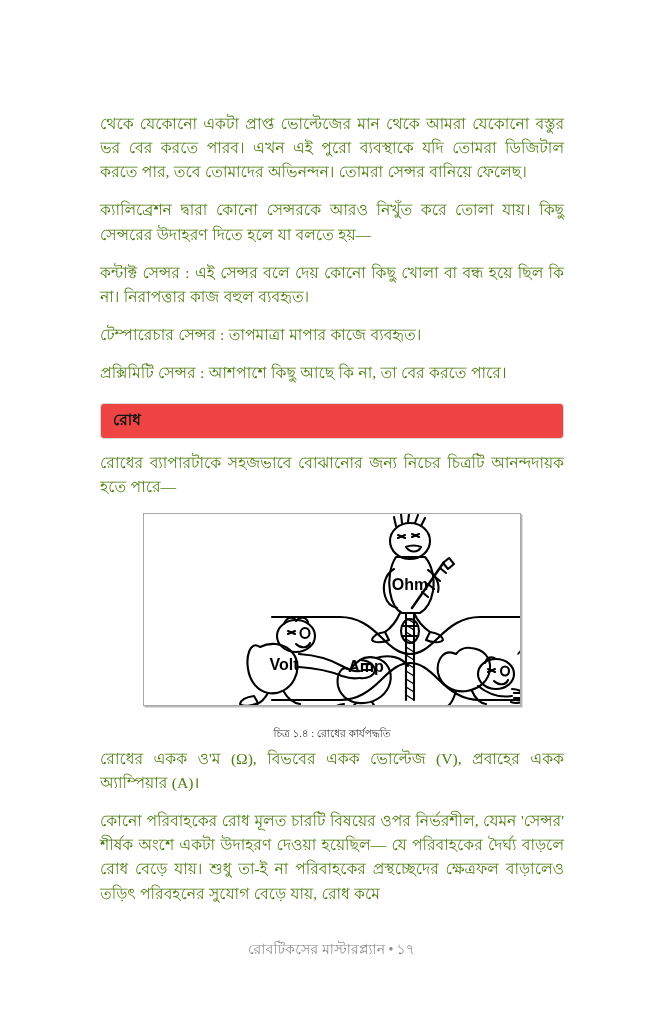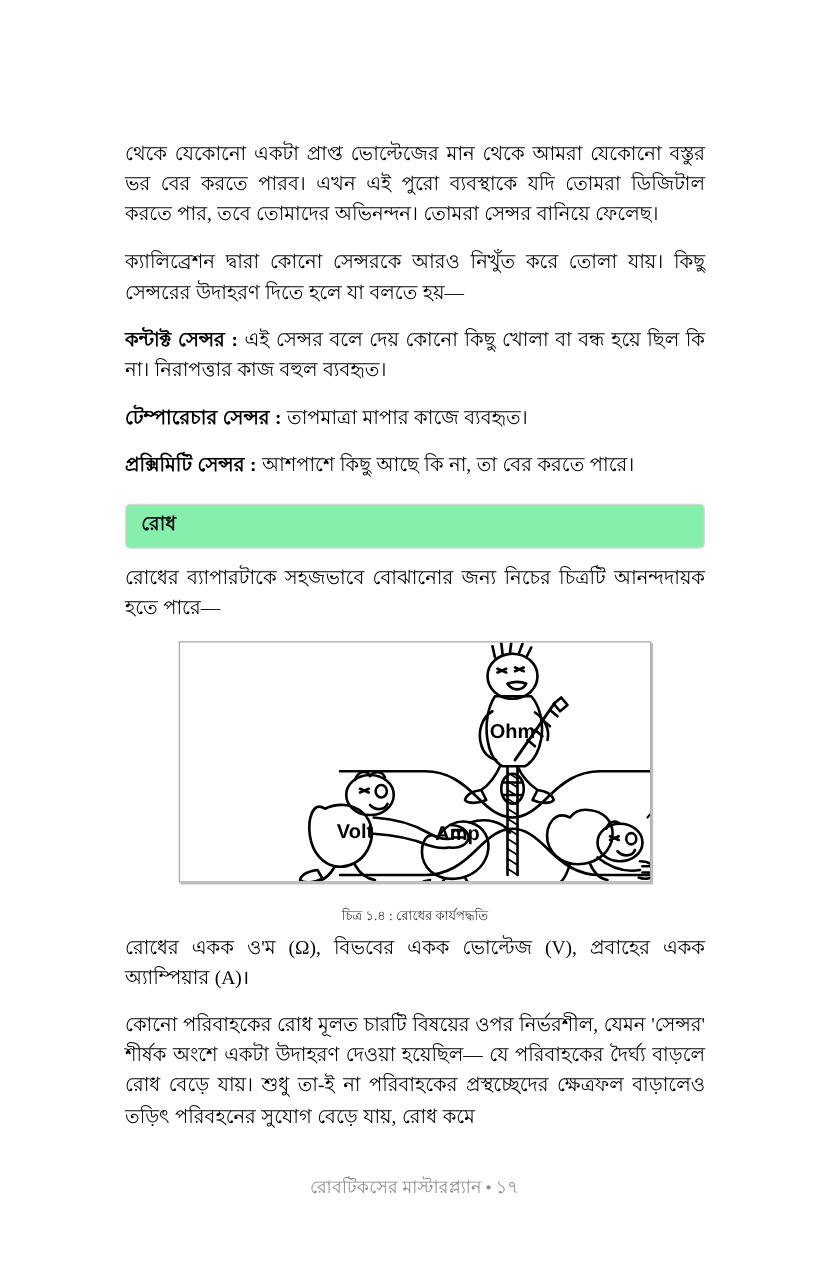--- a/index.html
+++ b/index.html
@@ -30,32 +30,32 @@
     top: 112px;
     width: 464px;
   }
 
   p.body-par {
     margin: 0 0 14px 0;
     font-size: 15.6px;
     line-height: 1.55;
     text-align: justify;
     text-justify: inter-word;
-    color: #000000;
+    color: #4d7c0f;
     word-spacing: 0.5px;
   }
   p.body-par:last-child { margin-bottom: 0; }
 
   .lead {
-    font-weight: bold;
+    font-weight: normal;
   }
 
   .section-head-box {
     margin: 18px 0 12px 0;
-    background: #86efac;
+    background: #ef4444;
     border: 1px solid #d9d9d9;
     border-radius: 4px;
     padding: 7px 12px 8px 12px;
     box-sizing: border-box;
     width: 464px;
   }
   .section-head-box .title {
     font-size: 15.4px;
     font-weight: bold;
     line-height: 1.2;

